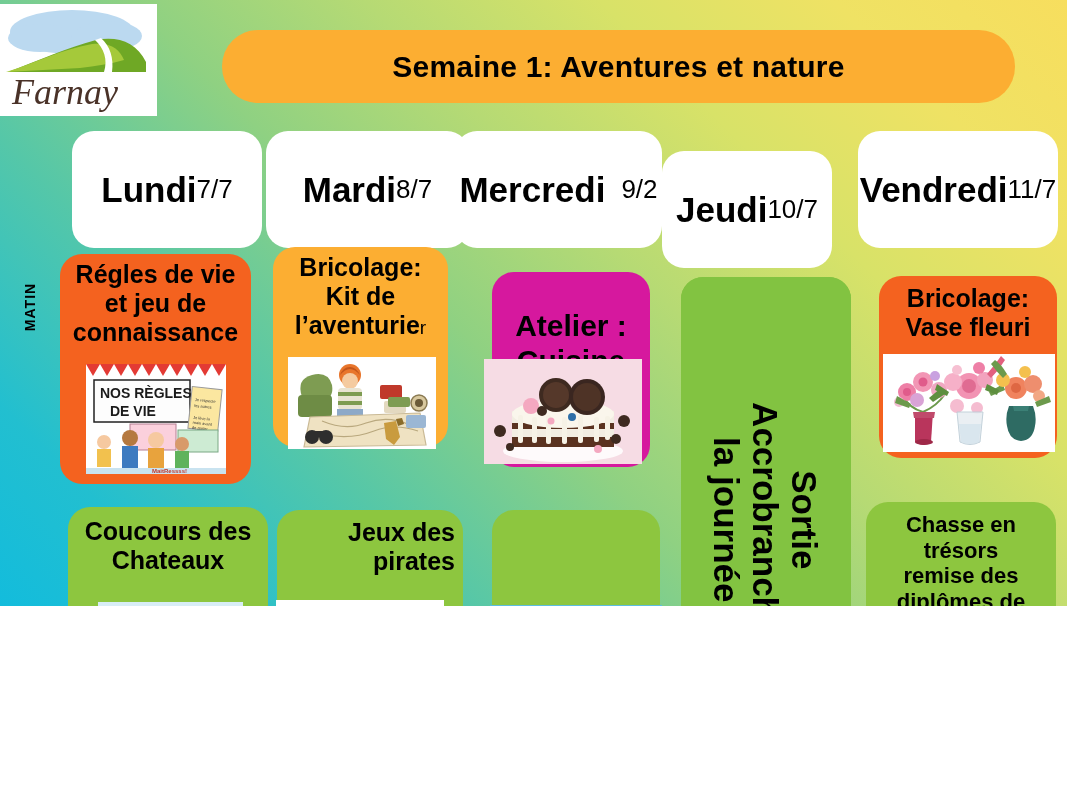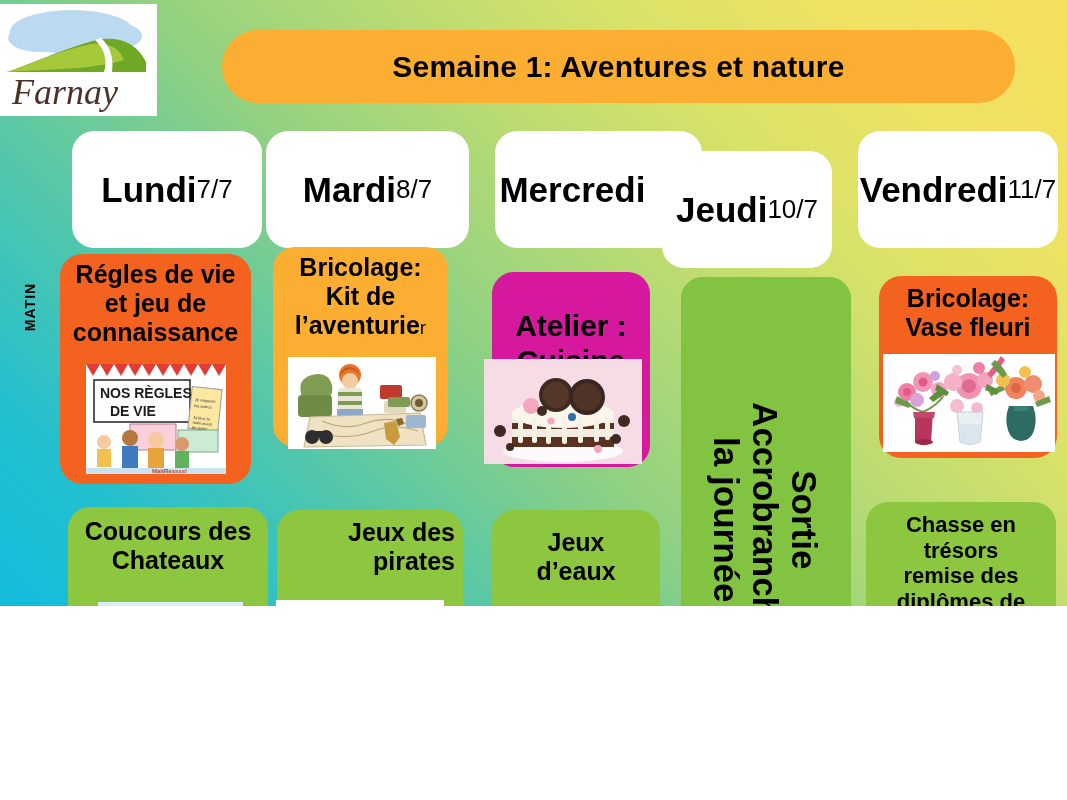--- a/index.html
+++ b/index.html
@@ -176,21 +176,21 @@
   </div>
 
   <div class="day-head" style="left:72px; width:190px;">
     <span class="day-name">Lundi</span>
     <span class="day-date">7/7</span>
   </div>
   <div class="day-head" style="left:266px; width:203px;">
     <span class="day-name">Mardi</span>
     <span class="day-date">8/7</span>
   </div>
-  <div class="day-head" style="left:495px; width:207px;gap:16px;">
+  <div class="day-head" style="left:455px; width:207px;gap:16px;">
     <span class="day-name">Mercredi</span>
     <span class="day-date">9/2</span>
   </div>
   <div class="day-head" style="left:662px; width:170px;margin-top:20px;">
     <span class="day-name">Jeudi</span>
     <span class="day-date">10/7</span>
   </div>
   <div class="day-head" style="left:858px; width:200px;">
     <span class="day-name">Vendredi</span>
     <span class="day-date">11/7</span>
@@ -512,22 +512,20 @@
         <path d="M56 168 q28 8 56 0 l-4 38 h-18 l-2 -22 l-6 22 h-20 Z" fill="#3C4A30"></path>
 
         <circle cx="20" cy="112" r="11" fill="#F2C49B"></circle>
         <circle cx="148" cy="112" r="11" fill="#F2C49B"></circle>
         <rect x="12" y="100" width="18" height="7" rx="3" fill="#E8C33A"></rect>
       </svg>
     </div>
   </div>
 
   <div class="cell" style="left:492px; top:510px; width:168px; height:243px; background:#8DC63F;">
-    <div class="cell-text" style="font-size:25px; padding-top:18px;">Jeux
-d’eaux</div>
     <div class="cell-img" style="left:-2px; top:95px; width:172px; height:105px; background:transparent;">
       <svg viewBox="0 0 172 105">
         <rect width="172" height="105" fill="#5BBEE0"></rect>
         <ellipse cx="86" cy="86" rx="72" ry="18" fill="#B9D98A"></ellipse>
 
         <ellipse cx="92" cy="72" rx="48" ry="19" fill="#2C75B0"></ellipse>
         <ellipse cx="92" cy="70" rx="40" ry="14" fill="#8FD8EC"></ellipse>
         <path d="M60 66 q28 8 64 0" stroke="#ffffff" stroke-width="2" fill="none" opacity="0.8"></path>
 
         <ellipse cx="104" cy="68" rx="8" ry="5" fill="#F5C93C"></ellipse>

